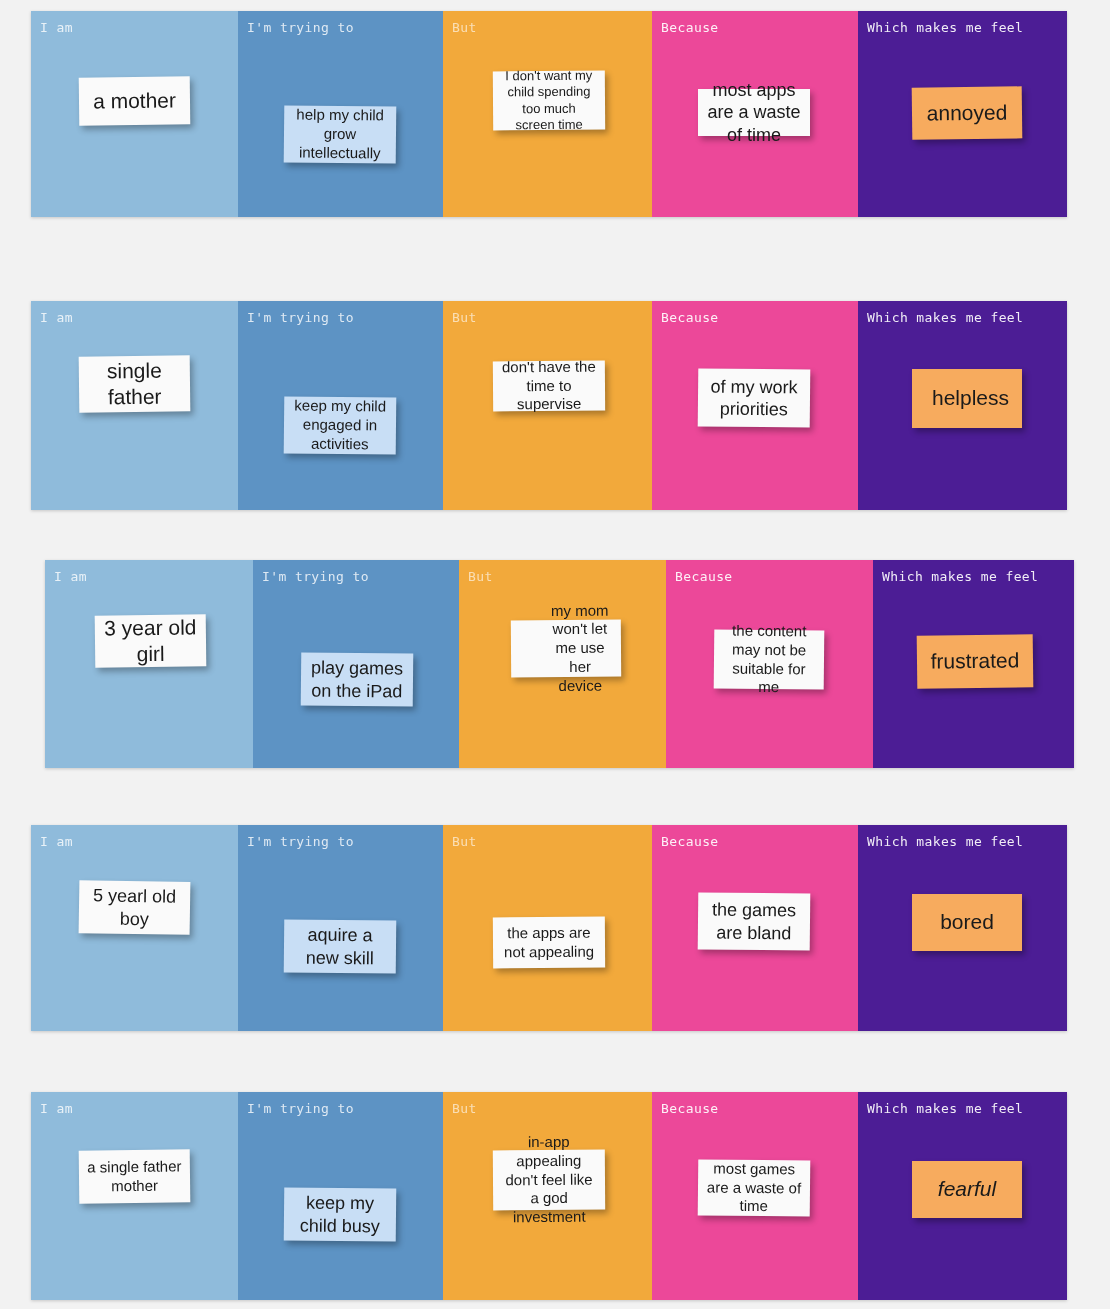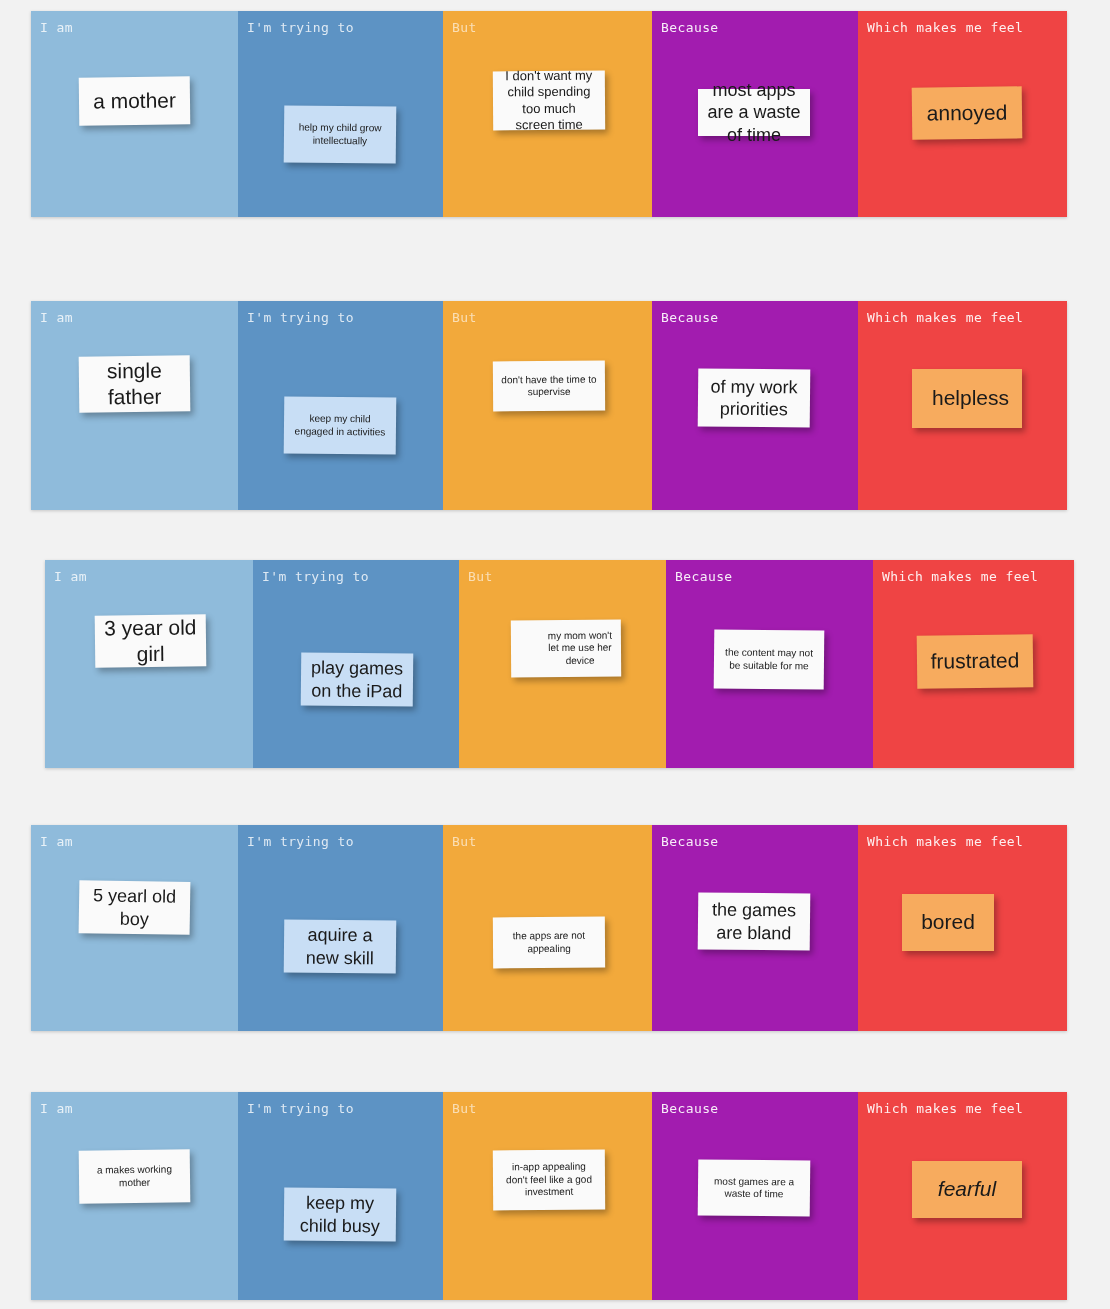--- a/index.html
+++ b/index.html
@@ -46,22 +46,22 @@
     letter-spacing: 0.4px;
     color: #ffffff;
     opacity: 0.80;
     white-space: nowrap;
     user-select: none;
   }
 
   .col.i-am        { background: #8fbbdb; }
   .col.trying-to   { background: #5d93c4; }
   .col.but         { background: #f2a93b; }
-  .col.because     { background: #a21caf; }
-  .col.feel        { background: #ef4444; }
+  .col.because     { background: #ec4899; }
+  .col.feel        { background: #4c1d95; }
 
   .col.but .col-label      { opacity: 0.62; }
   .col.because .col-label  { opacity: 0.92; }
   .col.feel .col-label     { opacity: 0.92; }
 
   
   .note {
     position: absolute;
     box-sizing: border-box;
     display: flex;
@@ -76,21 +76,21 @@
 
   .note.white      { background: #fafafa; }
   .note.paleblue   { background: #c8def5; }
   .note.orange     { background: #f7ab5e; }
 
   .note .note-text { display: block; width: 100%; }
 
   
   .t-lg  { font-size: 21px; }
   .t-md  { font-size: 18px; }
-  .t-sm  { font-size: 10px; }
+  .t-sm  { font-size: 15px; }
   .t-xs  { font-size: 13px; }
 
   
   .rot-a { transform: rotate(-0.7deg); }
   .rot-b { transform: rotate(0.6deg); }
   .rot-c { transform: rotate(-0.4deg); }
   .rot-d { transform: rotate(0.9deg); }
   .rot-0 { transform: rotate(0deg); justify-content: center; }
 </style>
 </head>
@@ -237,32 +237,32 @@
 
     <div class="col because" style="width:206px;">
       <span class="col-label">Because</span>
       <div class="note white rot-b" style="left:46px; top:68px; width:112px; height:57px;">
         <span class="note-text t-md">the games are bland</span>
       </div>
     </div>
 
     <div class="col feel" style="width:209px;">
       <span class="col-label">Which makes me feel</span>
-      <div class="note orange rot-0" style="left:44px; top:69px; width:92px; height:57px;">
+      <div class="note orange rot-0" style="left:54px; top:69px; width:110px; height:57px;">
         <span class="note-text t-lg">bored</span>
       </div>
     </div>
   </div>
 
   <div class="row" style="left:31px; top:1092px; width:1036px; height:208px;">
 
     <div class="col i-am" style="width:207px;">
       <span class="col-label">I am</span>
       <div class="note white rot-a" style="left:48px; top:58px; width:111px; height:53px;">
-        <span class="note-text t-sm">a makes working mother</span>
+        <span class="note-text t-sm">a single father mother</span>
       </div>
     </div>
 
     <div class="col trying-to" style="width:205px;">
       <span class="col-label">I'm trying to</span>
       <div class="note paleblue rot-b" style="left:46px; top:96px; width:112px; height:53px;">
         <span class="note-text t-md">keep my child busy</span>
       </div>
     </div>
 

